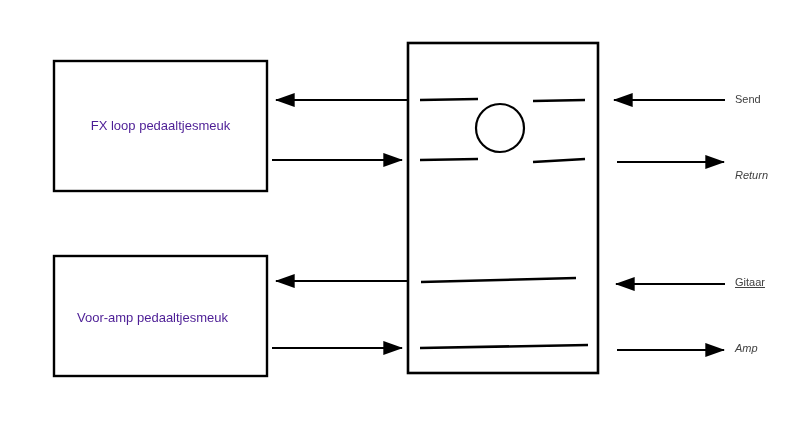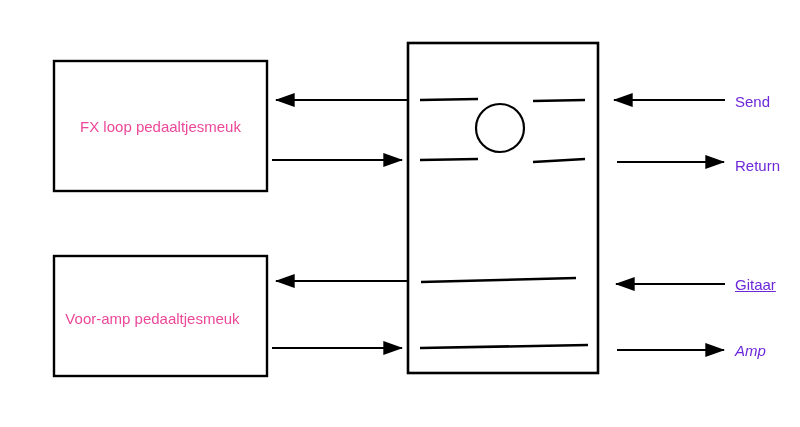--- a/index.html
+++ b/index.html
@@ -19,36 +19,36 @@
     position: absolute;
     top: 0;
     left: 0;
     width: 800px;
     height: 427px;
     display: block;
   }
   .box-label {
     position: absolute;
     font-family: "Liberation Sans", sans-serif;
-    font-size: 15px;
-    color: #ec4899;
+    font-size: 13px;
+    color: #4c1d95;
     white-space: nowrap;
     text-align: center;
   }
   .edge-label {
     position: absolute;
     font-family: "Liberation Sans", sans-serif;
-    font-size: 15px;
-    color: #6d28d9;
+    font-size: 11px;
+    color: #404040;
     white-space: nowrap;
   }
   .box-label-1 { left: 54px; top: 118px; width: 213px; }
   .box-label-2 { left: 54px; top: 310px; width: 197px; }
   .edge-label-send   { left: 735px; top: 93px;  }
-  .edge-label-return { left: 735px; top: 157px; }
+  .edge-label-return { left: 735px; top: 169px; font-style: italic; }
   .edge-label-gitaar { left: 735px; top: 276px; text-decoration: underline; }
   .edge-label-amp    { left: 735px; top: 342px; font-style: italic; }
 </style>
 </head>
 <body>
 
 <div id="canvas">
 
   <svg id="diagram-svg" viewBox="0 0 800 427">
     <defs>

